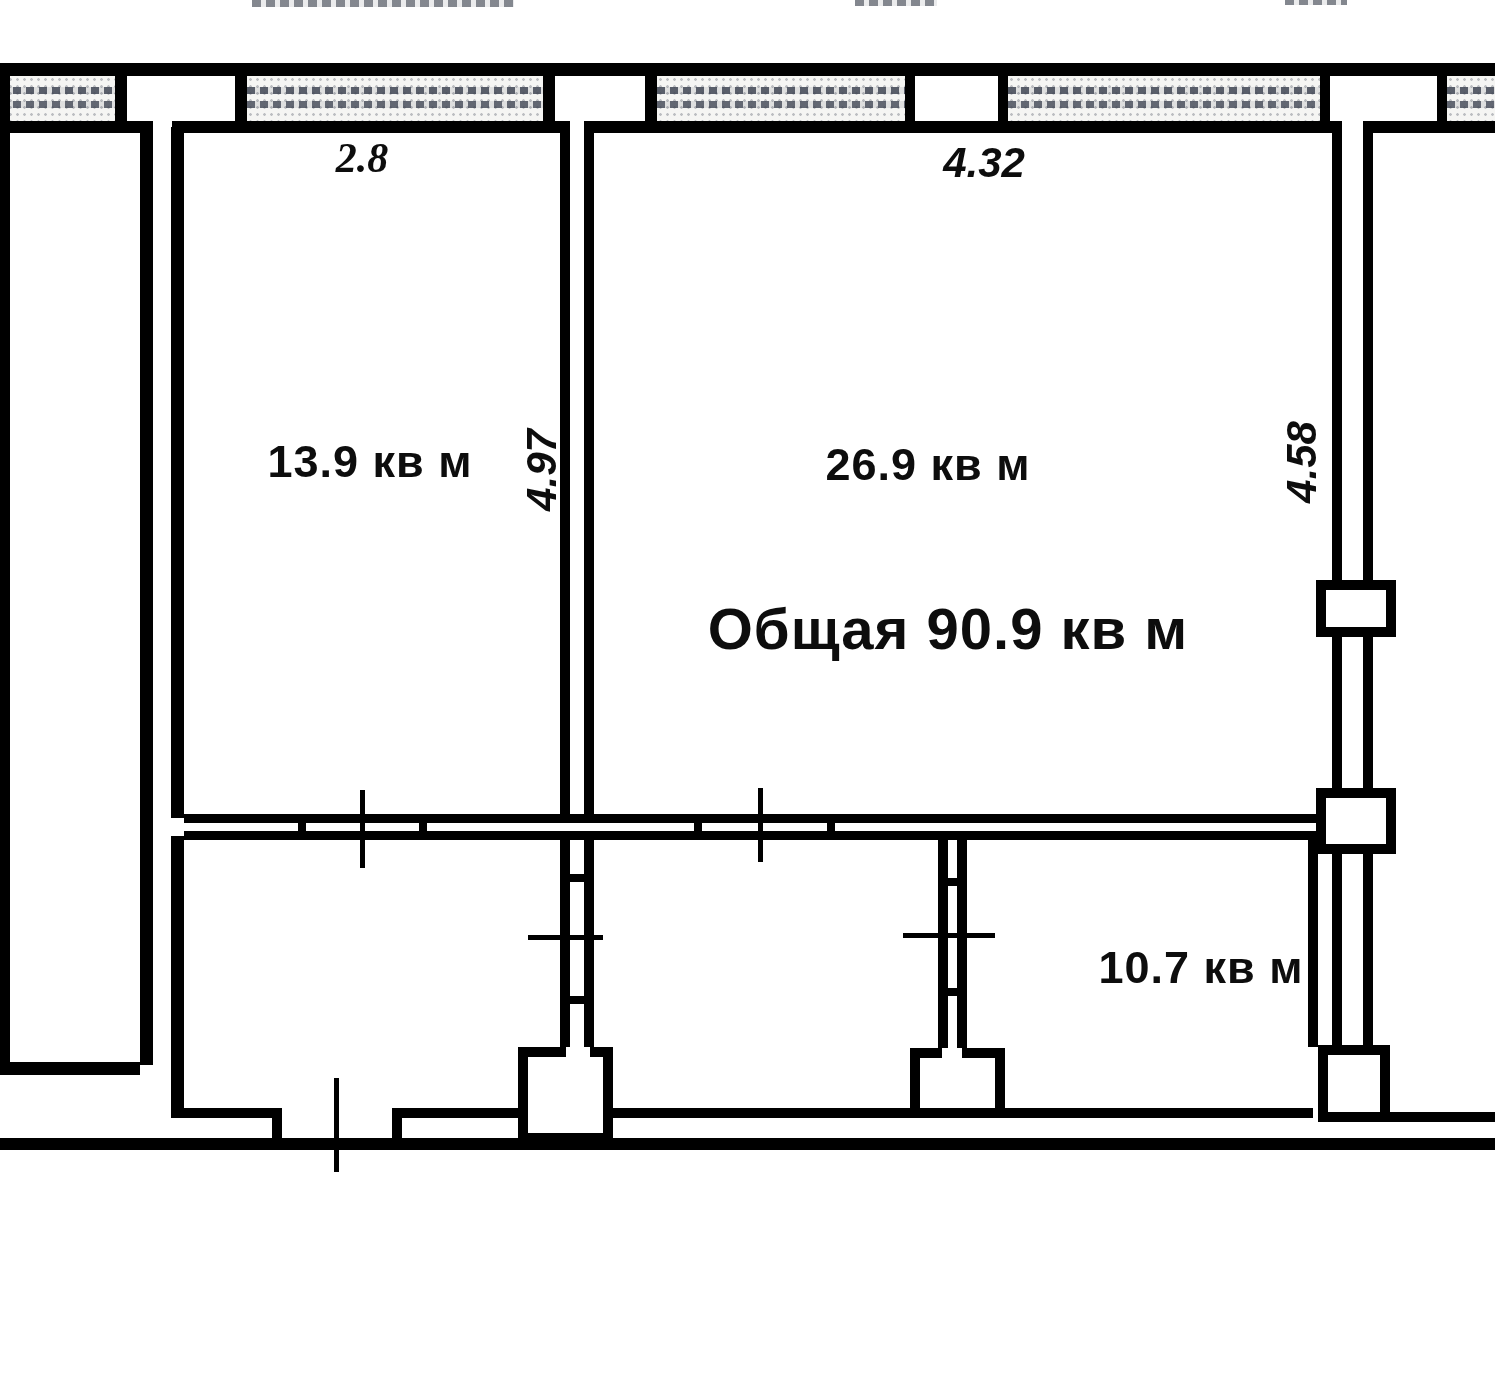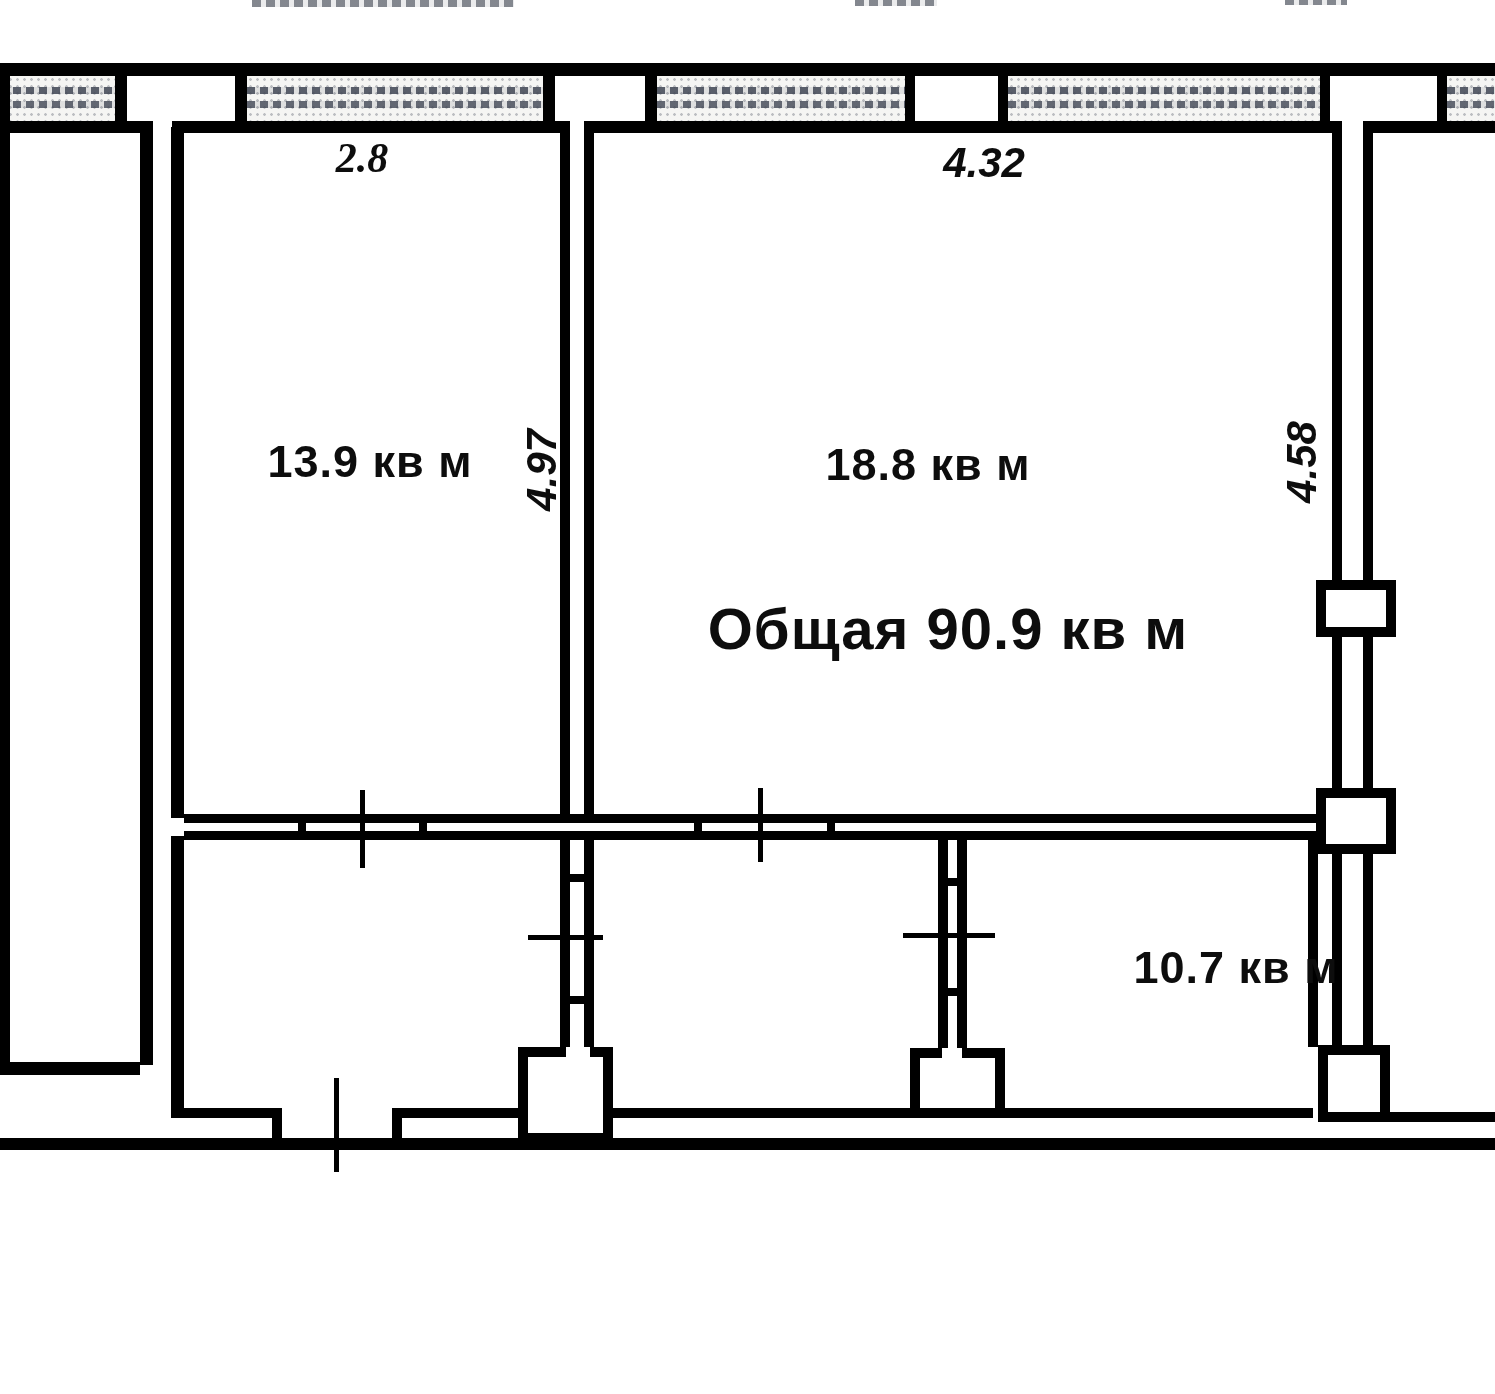--- a/index.html
+++ b/index.html
@@ -125,17 +125,17 @@
   <div class="wall" style="left:1005px;top:1108px;width:308px;height:10px;"></div>
   <div class="wall" style="left:1390px;top:1112px;width:105px;height:10px;"></div>
   <div class="wall" style="left:0;top:1138px;width:1495px;height:12px;"></div>
 
   <div class="lbl dim" style="left:362px;top:158px;font-family:Liberation Serif, serif;">2.8</div>
   <div class="lbl dim" style="left:984px;top:163px;">4.32</div>
   <div class="lbl dim vert" style="left:542px;top:470px;">4.97</div>
   <div class="lbl dim vert" style="left:1302px;top:462px;">4.58</div>
 
   <div class="lbl room" style="left:370px;top:462px;">13.9 кв м</div>
-  <div class="lbl room" style="left:928px;top:465px;">18.8 кв м</div>
+  <div class="lbl room" style="left:928px;top:465px;">26.9 кв м</div>
   <div class="lbl big" style="left:948px;top:628px;">Общая 90.9 кв м</div>
-  <div class="lbl room" style="left:1236px;top:968px;">10.7 кв м</div>
+  <div class="lbl room" style="left:1201px;top:968px;">10.7 кв м</div>
 
 </div>
 
 </body></html>

